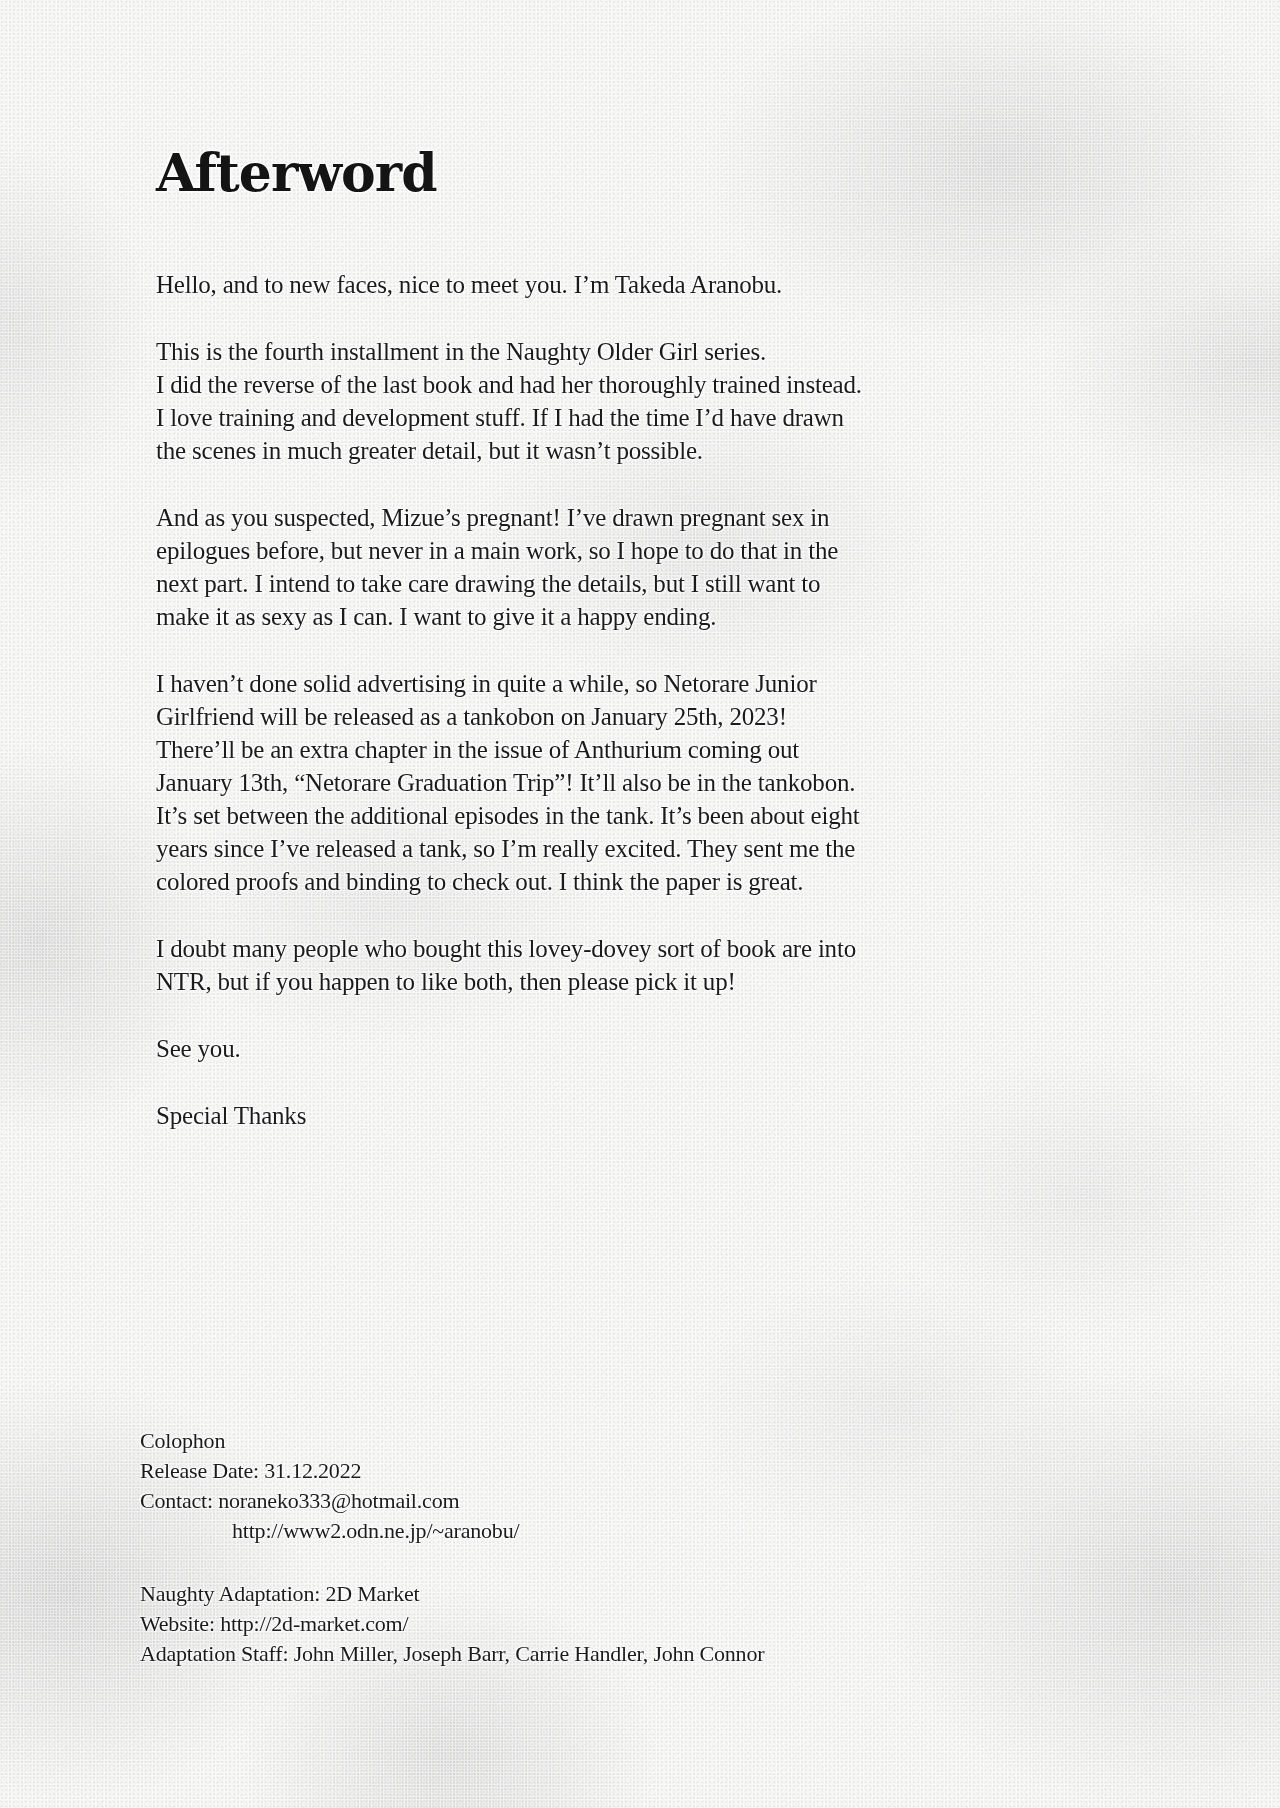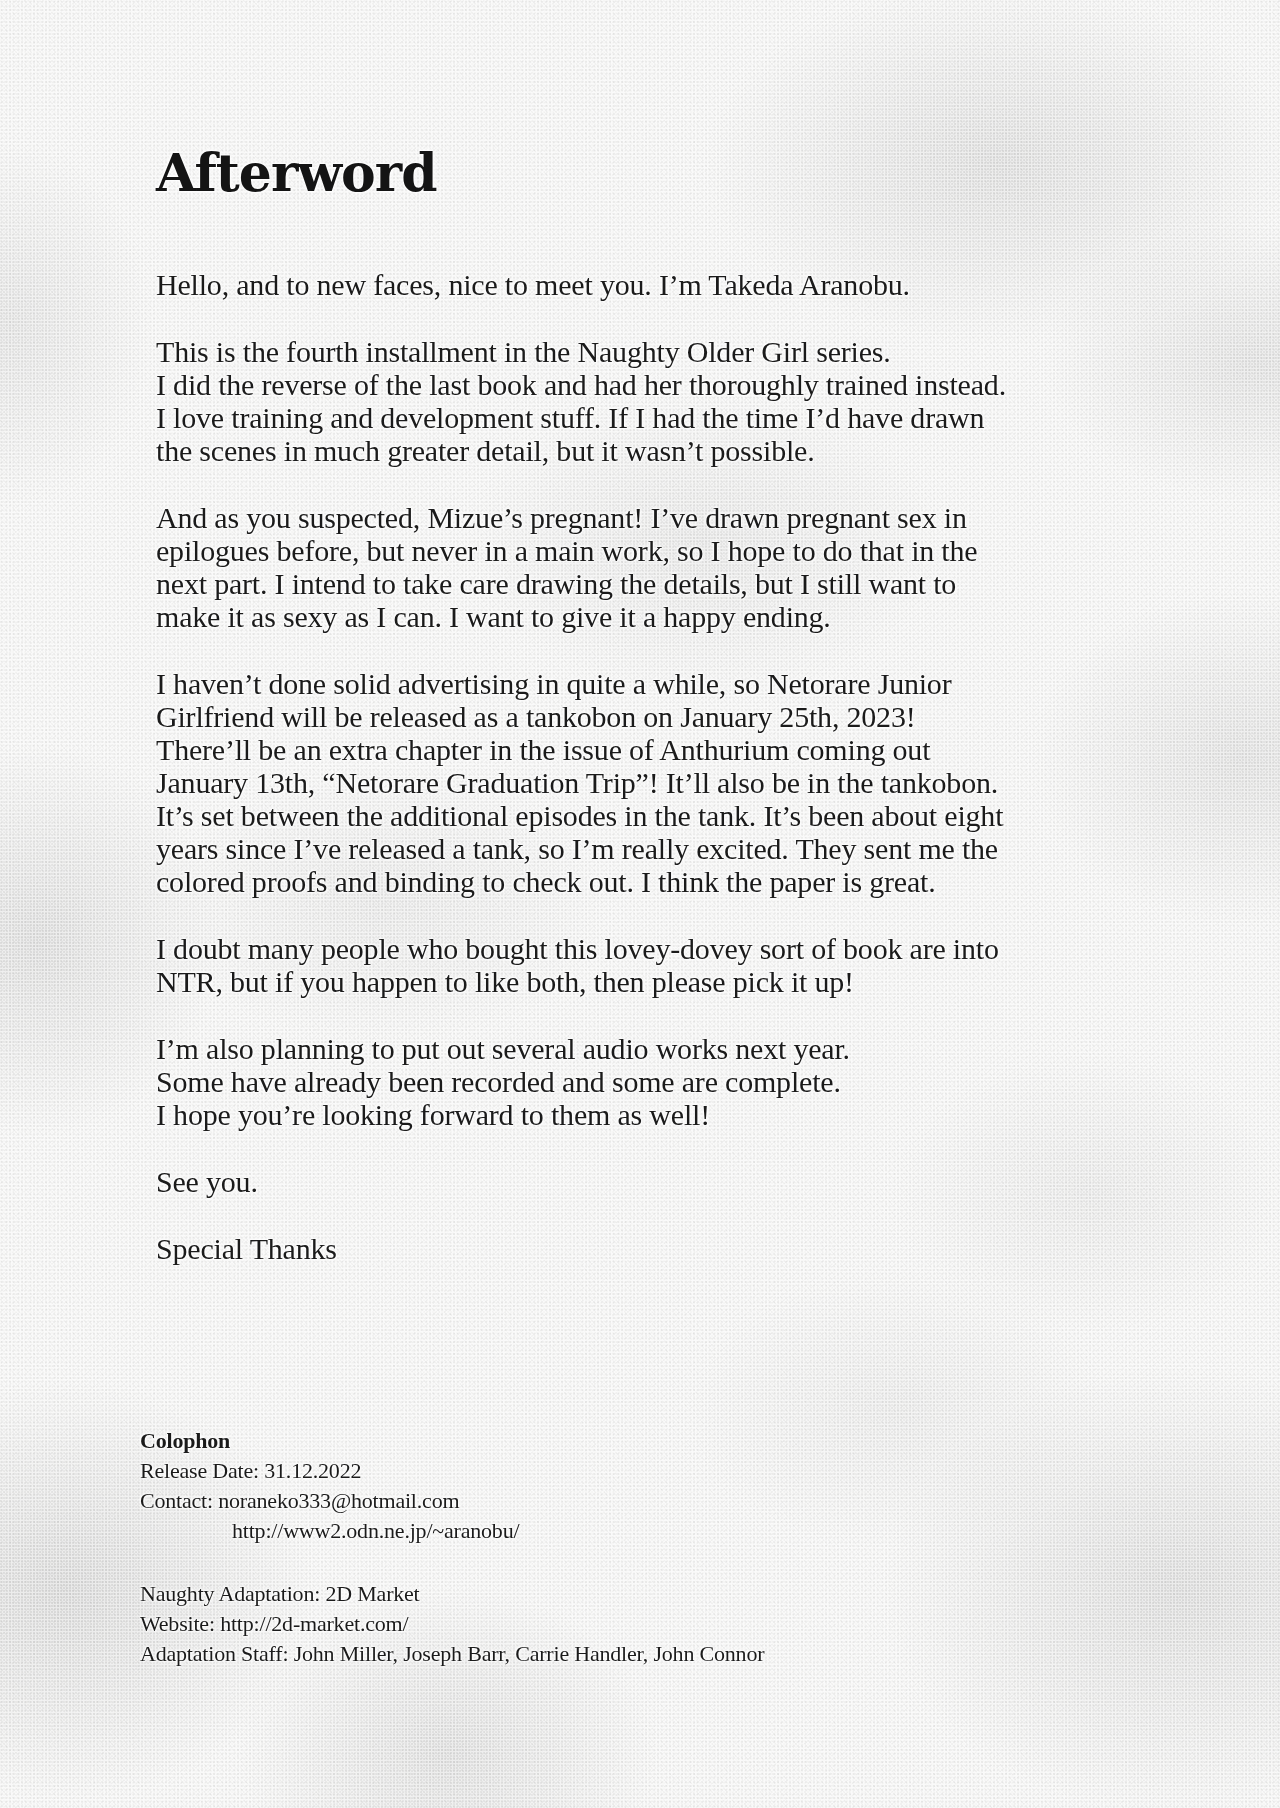--- a/index.html
+++ b/index.html
@@ -56,39 +56,39 @@
     margin: 0 0 62px 0;
     font-family: "DejaVu Serif", serif;
     font-weight: 700;
     font-size: 52px;
     line-height: 66px;
     letter-spacing: -1px;
     color: #141414;
   }
   .para {
     margin: 0 0 34px 0;
-    font-size: 30px;
+    font-size: 25px;
     line-height: 33px;
     letter-spacing: -0.2px;
     white-space: pre-line;
   }
   .para.signoff {
     margin-bottom: 34px;
   }
   .colophon {
     position: absolute;
     top: 1426px;
     left: 140px;
     width: 980px;
     font-size: 22px;
     line-height: 30px;
     letter-spacing: -0.2px;
   }
   .c-heading {
-    font-weight: 700;
+    font-weight: 400;
   }
   .c-indent {
     padding-left: 92px;
   }
   .c-gap {
     height: 33px;
   }
 </style>
 </head>
 <body>
@@ -107,23 +107,20 @@
 make it as sexy as I can. I want to give it a happy ending.</p>
   <p class="para halo">I haven’t done solid advertising in quite a while, so Netorare Junior
 Girlfriend will be released as a tankobon on January 25th, 2023!
 There’ll be an extra chapter in the issue of Anthurium coming out
 January 13th, “Netorare Graduation Trip”! It’ll also be in the tankobon.
 It’s set between the additional episodes in the tank. It’s been about eight
 years since I’ve released a tank, so I’m really excited. They sent me the
 colored proofs and binding to check out. I think the paper is great.</p>
   <p class="para halo">I doubt many people who bought this lovey-dovey sort of book are into
 NTR, but if you happen to like both, then please pick it up!</p>
-  <p class="para halo">I’m also planning to put out several audio works next year.
-Some have already been recorded and some are complete.
-I hope you’re looking forward to them as well!</p>
   <p class="para halo signoff">See you.</p>
   <p class="para halo signoff">Special Thanks</p>
 </div>
 
 <div class="colophon">
   <div class="c-heading halo">Colophon</div>
   <div class="c-line halo">Release Date: 31.12.2022</div>
   <div class="c-line halo">Contact: noraneko333@hotmail.com</div>
   <div class="c-line c-indent halo">http://www2.odn.ne.jp/~aranobu/</div>
   <div class="c-gap"></div>

